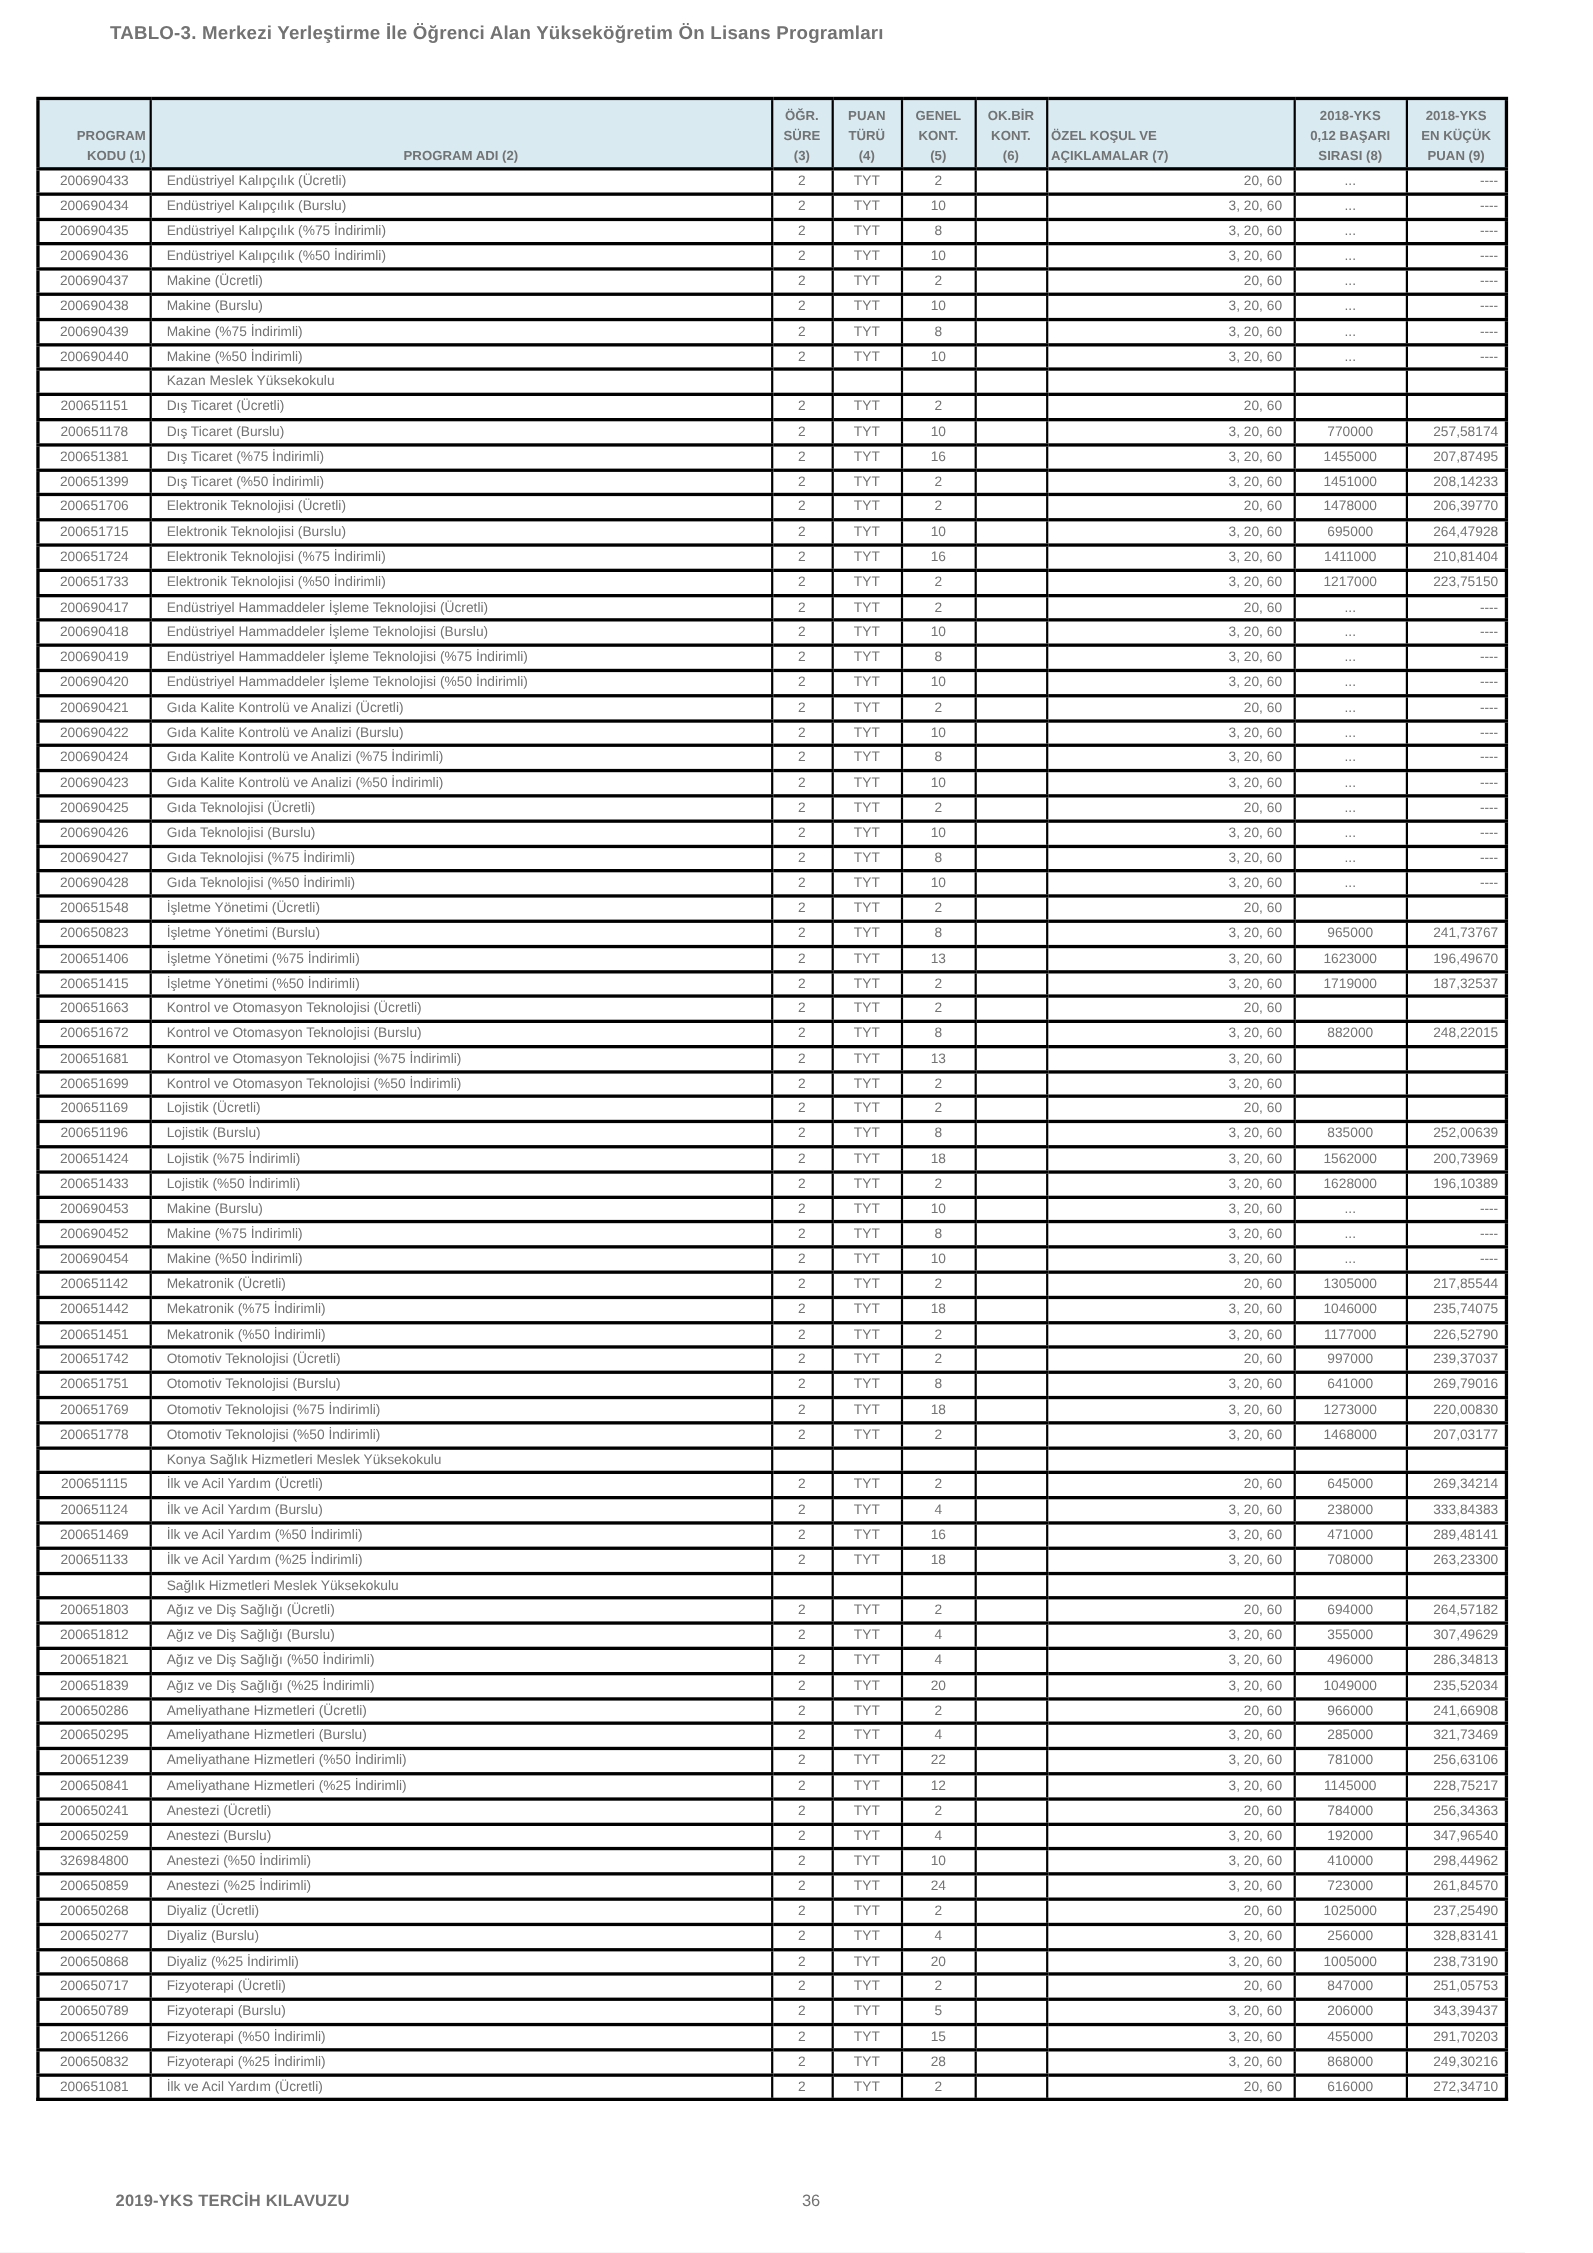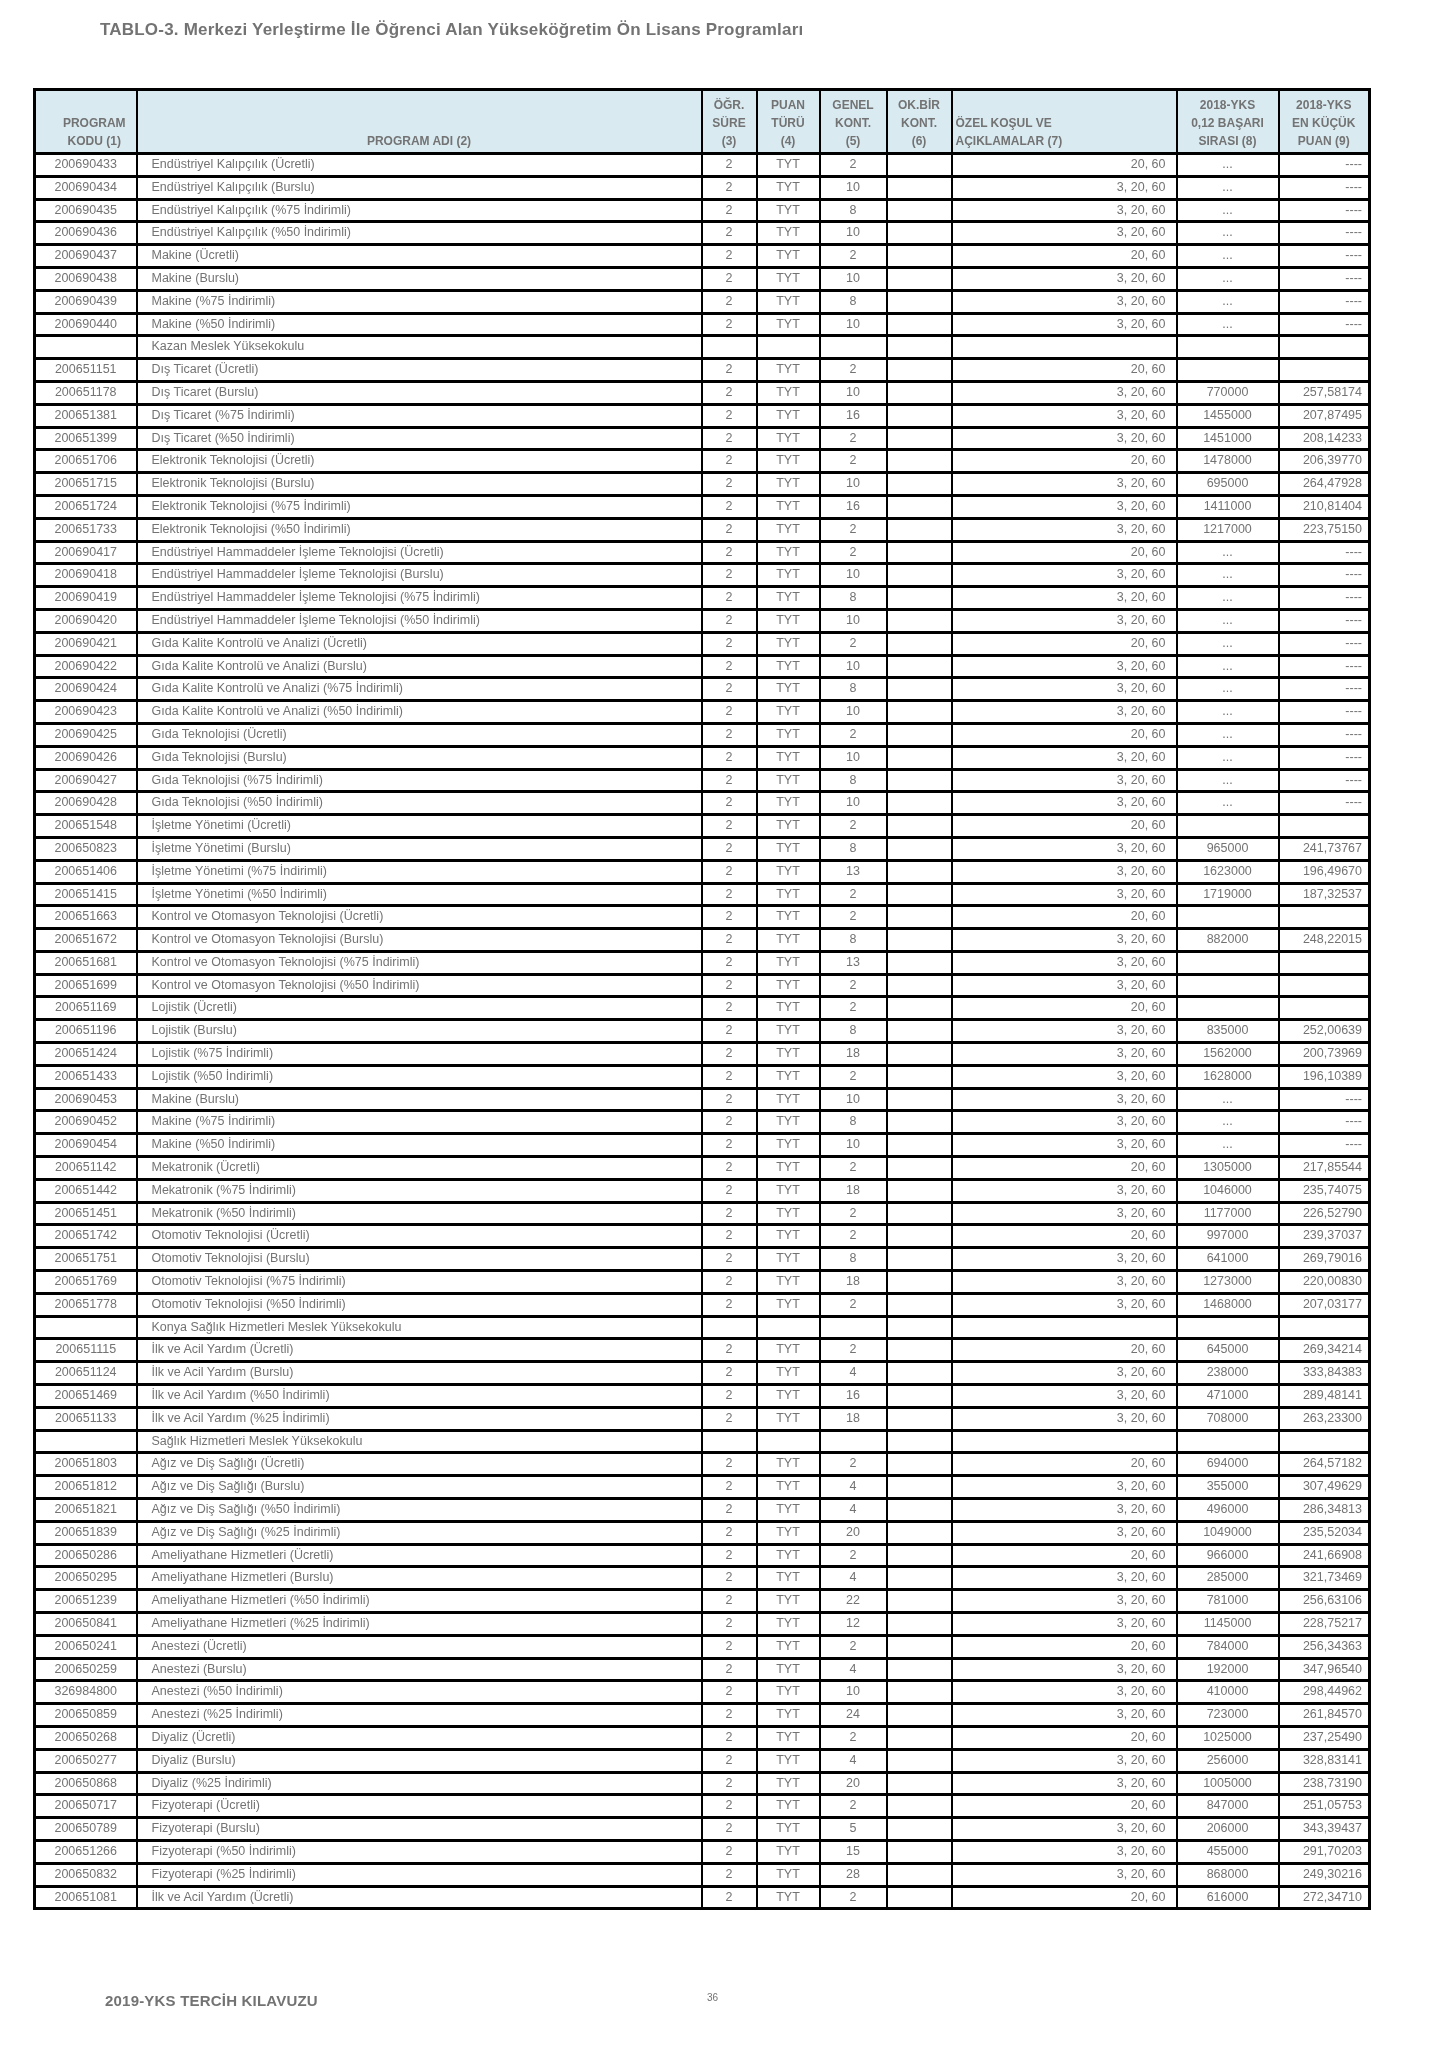--- a/index.html
+++ b/index.html
@@ -32,21 +32,21 @@
     font-size:12px;
     line-height:1.5;
     vertical-align:bottom;
     text-align:center;
     white-space:pre-line;
     height:57px;
     padding:2px 3px;
     border-left:2px solid #000;border-right:2px solid #000;
     border-top:3px solid #000;border-bottom:3px solid #000;
   }
-  th.c0{text-align:center;padding-left:20px;}
+  th.c0{text-align:right;padding-left:20px;}
   td{
     height:19.8px;
     line-height:19.8px;
     padding:0 4px;
     white-space:nowrap;
     overflow:hidden;
     border-left:2px solid #000;border-right:2px solid #000;
     border-top:3px solid #000;
   }
   td.c0{text-align:center;}
@@ -55,22 +55,22 @@
   td.c6{text-align:right;padding-right:10px;}
   td.c7{text-align:center;}
   td.c8{text-align:right;padding-right:6px;}
   td.section-name{font-weight:normal;}
   .footer{
     position:absolute;left:105px;top:1992px;width:1240px;
     font-size:15px;
   }
   .footer .guide{font-weight:bold;letter-spacing:0.2px;}
   .footer .pageno{
-    position:absolute;left:602px;top:0;
-    font-weight:normal;font-size:10px;
+    position:absolute;left:624px;top:0;
+    font-weight:normal;font-size:15px;
   }
 </style>
 </head>
 <body>
 
 <div class="page">
 
   <h1 class="doc-title">TABLO-3. Merkezi Yerleştirme İle Öğrenci Alan Yükseköğretim Ön Lisans Programları</h1>
 
   <div class="table-wrap">

